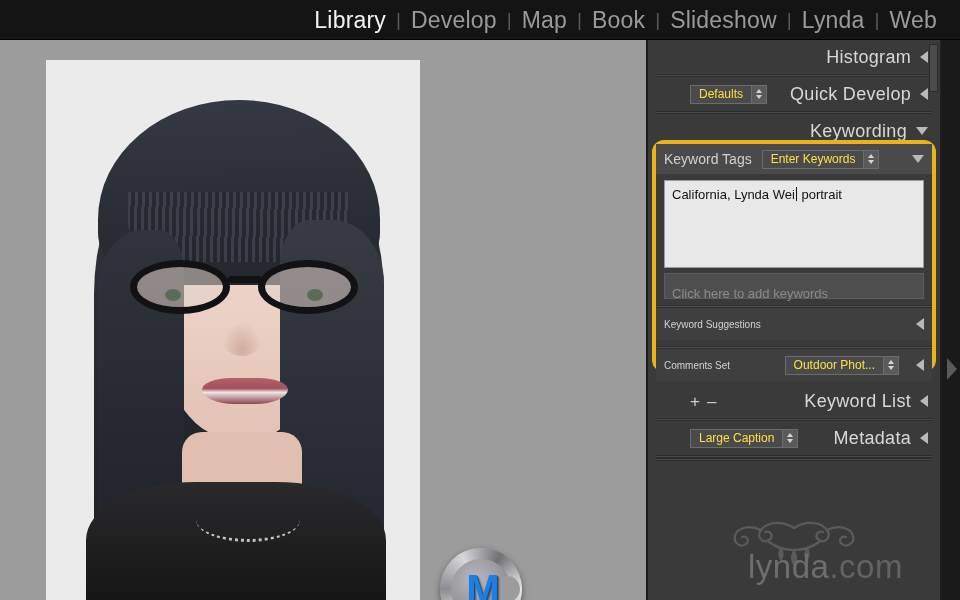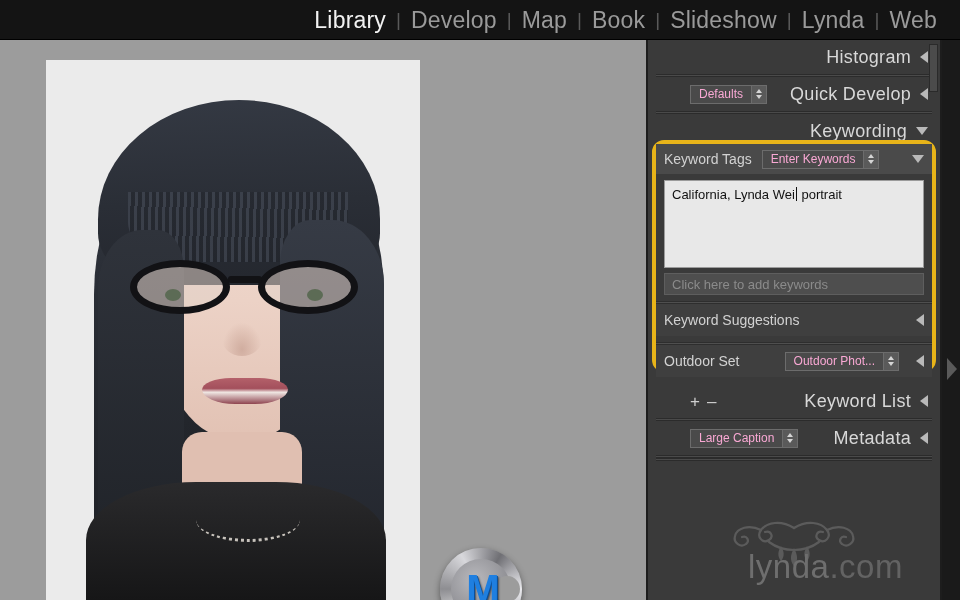--- a/index.html
+++ b/index.html
@@ -224,21 +224,21 @@
   
   .dd {
     display:inline-flex; align-items:stretch;
     height:19px;
     border:1px solid #6c6c6c;
     background:#4a4a4a;
     margin-right:auto;
   }
   .dd-label {
     display:flex; align-items:center; justify-content:center;
-    font-size:12px; color:#f9a8d4; padding:0 8px;
+    font-size:12px; color:#fde047; padding:0 8px;
     white-space:nowrap;
   }
   .dd-step {
     width:15px;
     border-left:1px solid #6c6c6c;
     background:#5a5a5a;
     display:flex; flex-direction:column;
     align-items:center; justify-content:center; gap:2px;
   }
   .step-up, .step-dn { width:0; height:0; }
@@ -282,35 +282,35 @@
   .caret {
     display:inline-block; width:1px; height:14px;
     background:#111; vertical-align:-2px;
     margin:0 1px;
   }
   .kw-placeholder {
     margin:5px 8px 0 8px;
     height:22px;
     background:#4e4e4e;
     border:1px solid #5e5e5e;
-    display:flex; align-items:center;
-    padding:4px 7px;
+    display:flex; 
+    padding:12px 7px;
     font-size:13px; color:#8b8b8b;
   }
   .kw-sep {
     height:3px; margin:6px 0 0 0;
     background: linear-gradient(180deg,#2e2e2e 0 1px,#4f4f4f 1px 2px,#2e2e2e 2px 3px);
   }
   .kw-sub {
     display:flex; align-items:center;
     height:32px; padding:0 8px;
     background:#3f3f3f;
   }
   .kw-sub-label {
-    font-size:14px; color:#d2d2d2; white-space:nowrap;
+    font-size:10px; color:#d2d2d2; white-space:nowrap;
   }
   .spacer { flex:1 1 auto; }
 
   
   .pm {
     font-size:17px; color:#cfcfcf; line-height:17px;
     margin-right:7px; user-select:none;
   }
 
   
@@ -435,21 +435,21 @@
 
         <div class="kw-sub">
           <span class="kw-sub-label">Keyword Suggestions</span>
           <span class="spacer"></span>
           <span class="tri left"></span>
         </div>
 
         <div class="kw-sep"></div>
 
         <div class="kw-sub">
-          <span class="kw-sub-label">Outdoor Set</span>
+          <span class="kw-sub-label">Comments Set</span>
           <span class="spacer"></span>
           <span class="dd" style="margin-right:8px;">
             <span class="dd-label">Outdoor Phot...</span>
             <span class="dd-step">
               <span class="step-up"></span>
               <span class="step-dn"></span>
             </span>
           </span>
           <span class="tri left"></span>
         </div>

